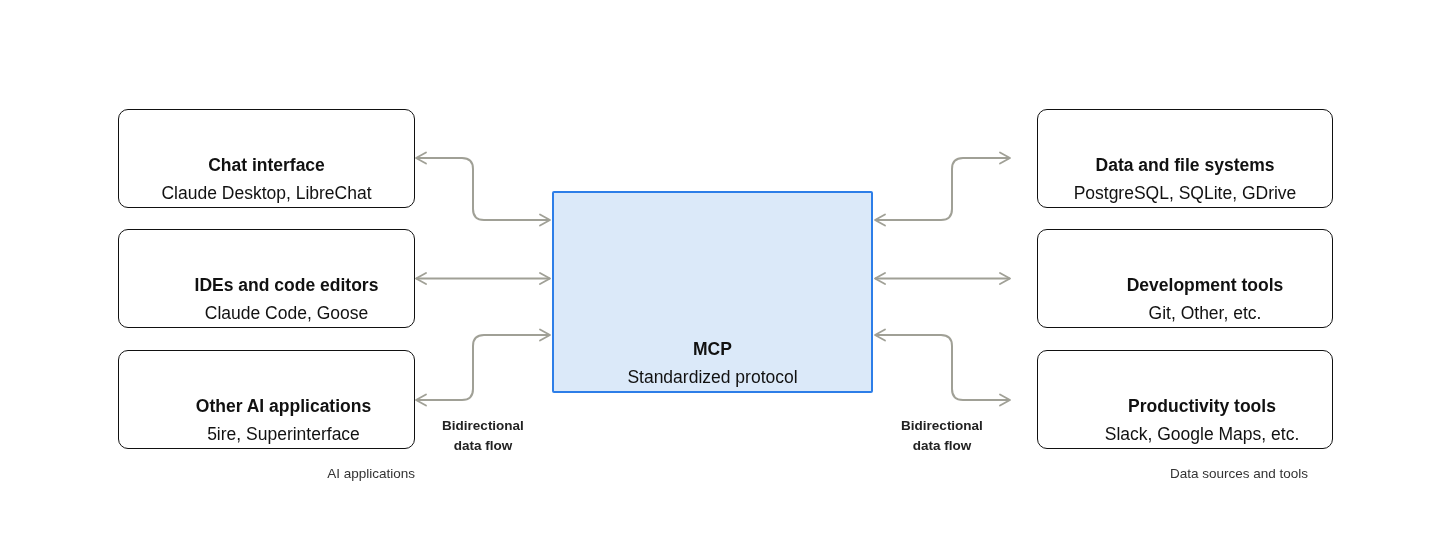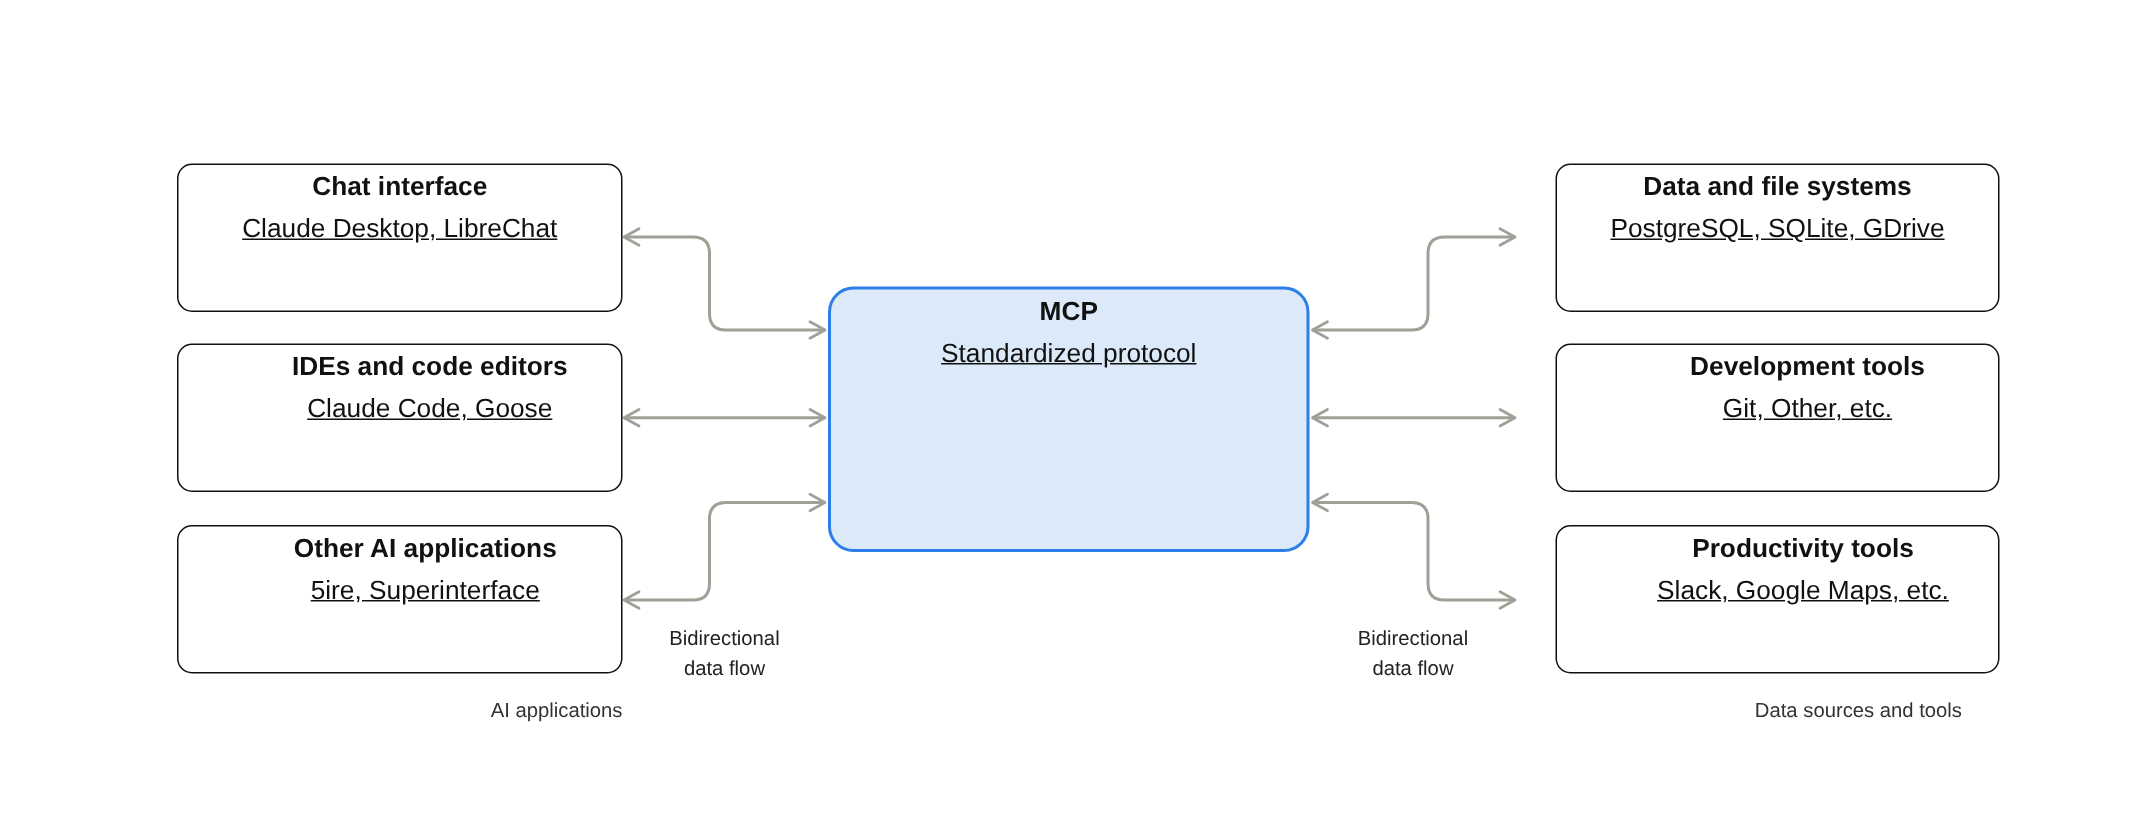--- a/index.html
+++ b/index.html
@@ -39,21 +39,21 @@
     stroke-width: 1.8;
     stroke-linecap: round;
     stroke-linejoin: round;
   }
 
   .node {
     position: absolute;
     display: flex;
     flex-direction: column;
     align-items: center;
-    justify-content: flex-start;
+    justify-content: flex-end;
     text-align: center;
     background: #ffffff;
     border: 1.5px solid var(--box-border);
     border-radius: 10px;
     color: var(--text);
   }
   .node.side { width: 297px; height: 99px; }
   .node.col-left  { left: 118px; }
   .node.col-right { left: 1012px; width: 296px; margin-left: 25px; }
   .node.row-1 { top: 109px; }
@@ -64,40 +64,39 @@
     font-size: 17.5px;
     font-weight: bold;
     line-height: 28px;
     white-space: nowrap;
   }
   .node-subtitle {
     font-size: 17.5px;
     font-weight: normal;
     line-height: 28px;
     white-space: nowrap;
-    text-decoration: underline;
   }
 
   .node.center {
     left: 552px;
     top: 191px;
     width: 321px;
-    height: 177px;
+    height: 202px;
     background: var(--center-fill);
     border: 2px solid var(--center-border);
-    border-radius: 17px;
+    border-radius: 2px;
   }
 
   .flow-label {
     position: absolute;
     width: 150px;
     top: 416px;
     text-align: center;
     font-size: 13.5px;
-    font-weight: 400;
+    font-weight: 700;
     line-height: 20px;
     color: #222222;
     white-space: pre-line;
   }
   .flow-label.left  { left: 408px; }
   .flow-label.right { left: 867px; }
 
   .column-caption {
     position: absolute;
     top: 466px;

